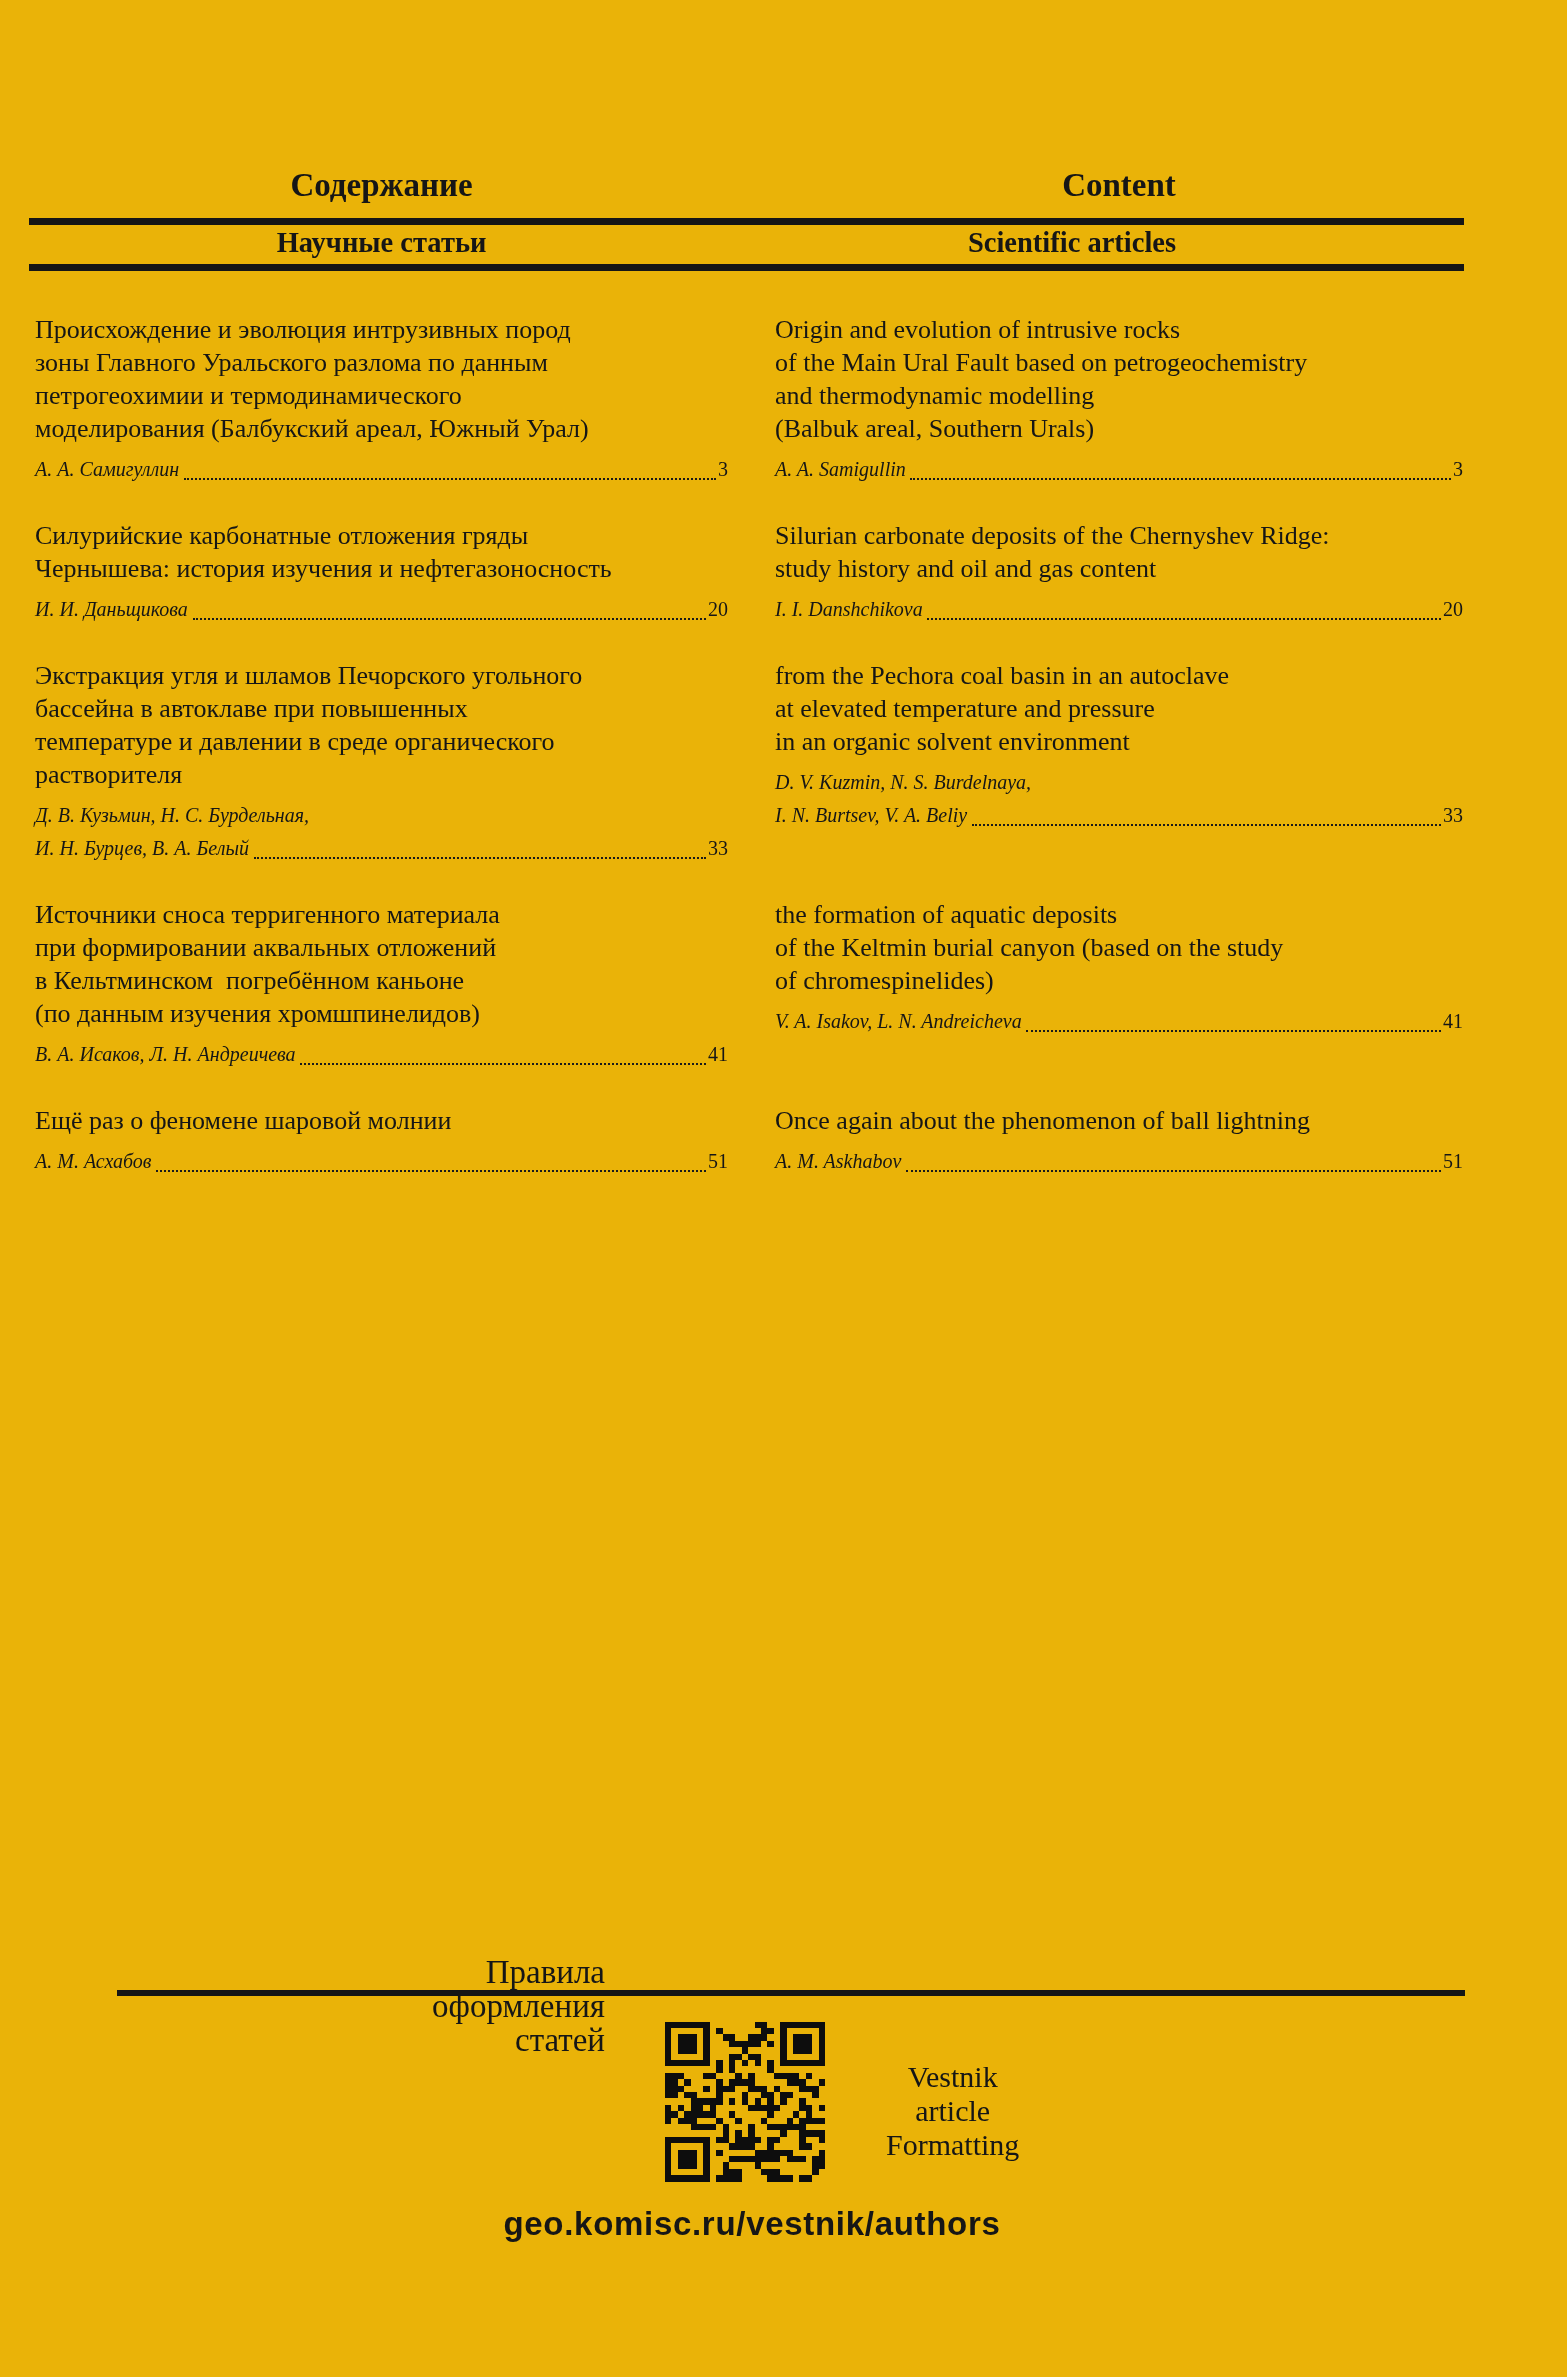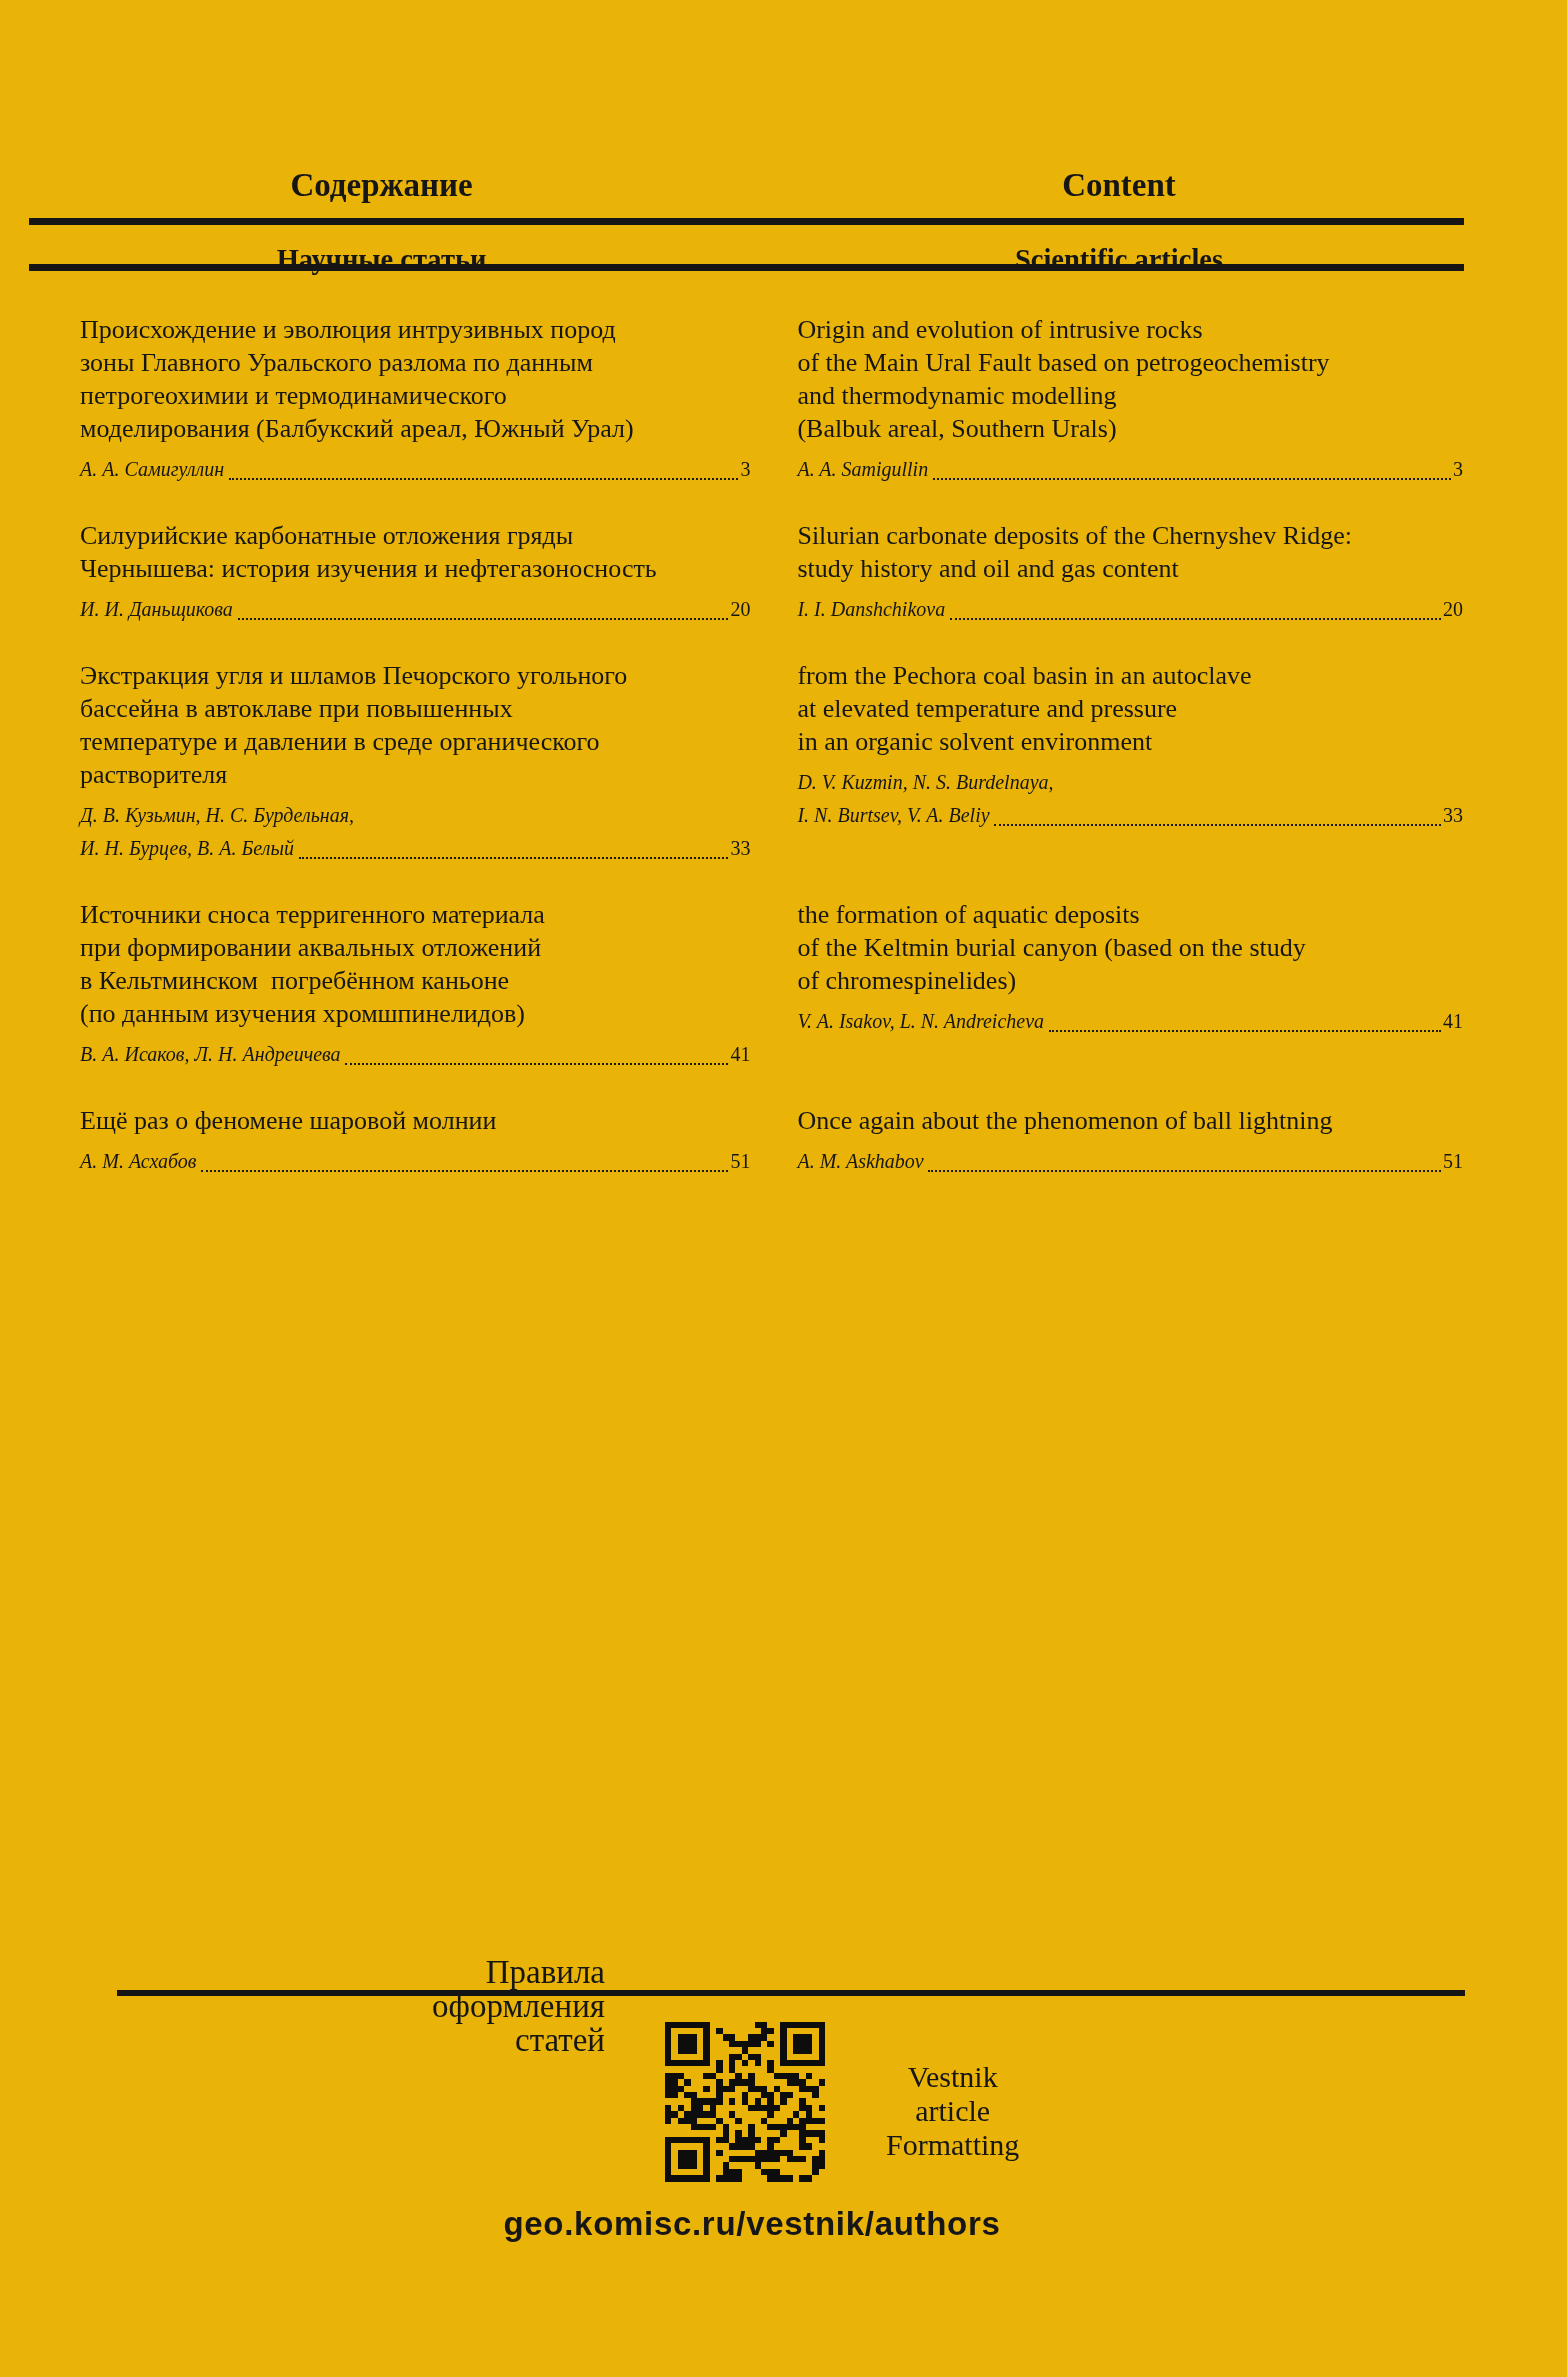--- a/index.html
+++ b/index.html
@@ -9,27 +9,27 @@
   
   .toc-header{position:absolute;top:167px;left:35px;display:flex;gap:47px;}
   .col-ru{width:693px;text-align:center;}
   .col-en{width:688px;text-align:center;}
   .main-title{font-size:33px;font-weight:700;margin:0;display:inline-block;}
 
   .rule{position:absolute;background:#151515;}
   .rule-top{left:28.5px;top:218px;width:1435px;height:6.8px;}
   .rule-mid{left:28.5px;top:264px;width:1435px;height:6.8px;}
 
-  .section-row{position:absolute;top:244px;left:35px;display:flex;gap:47px;}
+  .section-row{position:absolute;top:227px;left:35px;display:flex;}
   .section-title{font-size:28.5px;font-weight:700;margin:0;display:inline-block;}
 
   
   .entries{position:absolute;left:35px;top:313px;width:1428px;}
   .entry-row{display:flex;gap:47px;margin-bottom:33px;}
-  .cell-ru{width:693px;margin-left:45px;}
+  .cell-ru{width:693px;}
   .cell-en{width:688px;}
   .title-line{font-size:26px;line-height:33px;white-space:nowrap;}
   .author-line{font-size:20px;line-height:33px;font-style:italic;}
   .author-line.first{margin-top:8.1px;}
   .author-line.leader{display:flex;align-items:flex-end;}
   .author-name{white-space:nowrap;}
   .dots{flex:1 1 auto;border-bottom:2.7px dotted #1a1a1a;margin:0 2px 6.1px 4.7px;min-width:20.3px;}
   .page-num{font-style:normal;}
 
   

